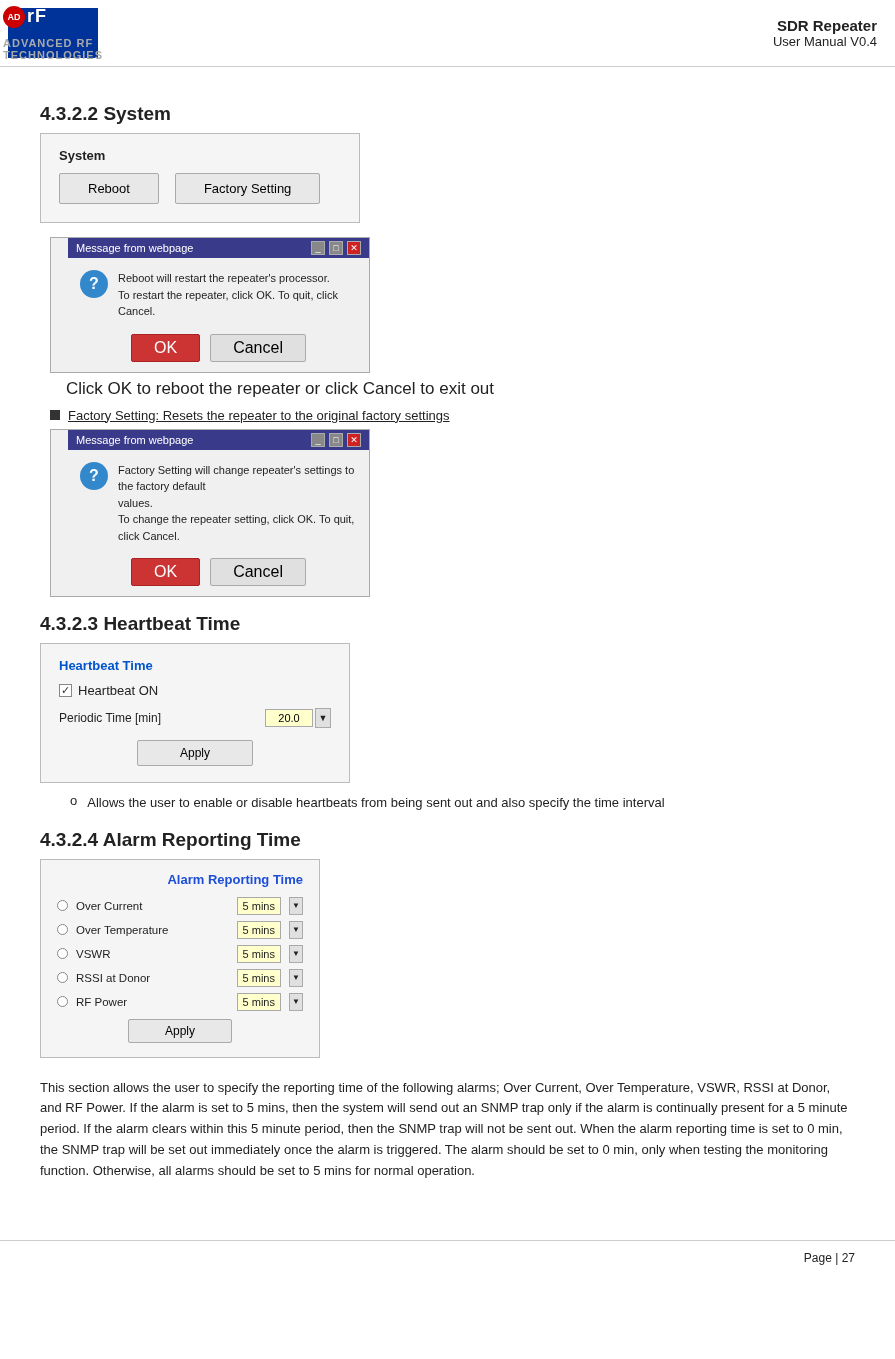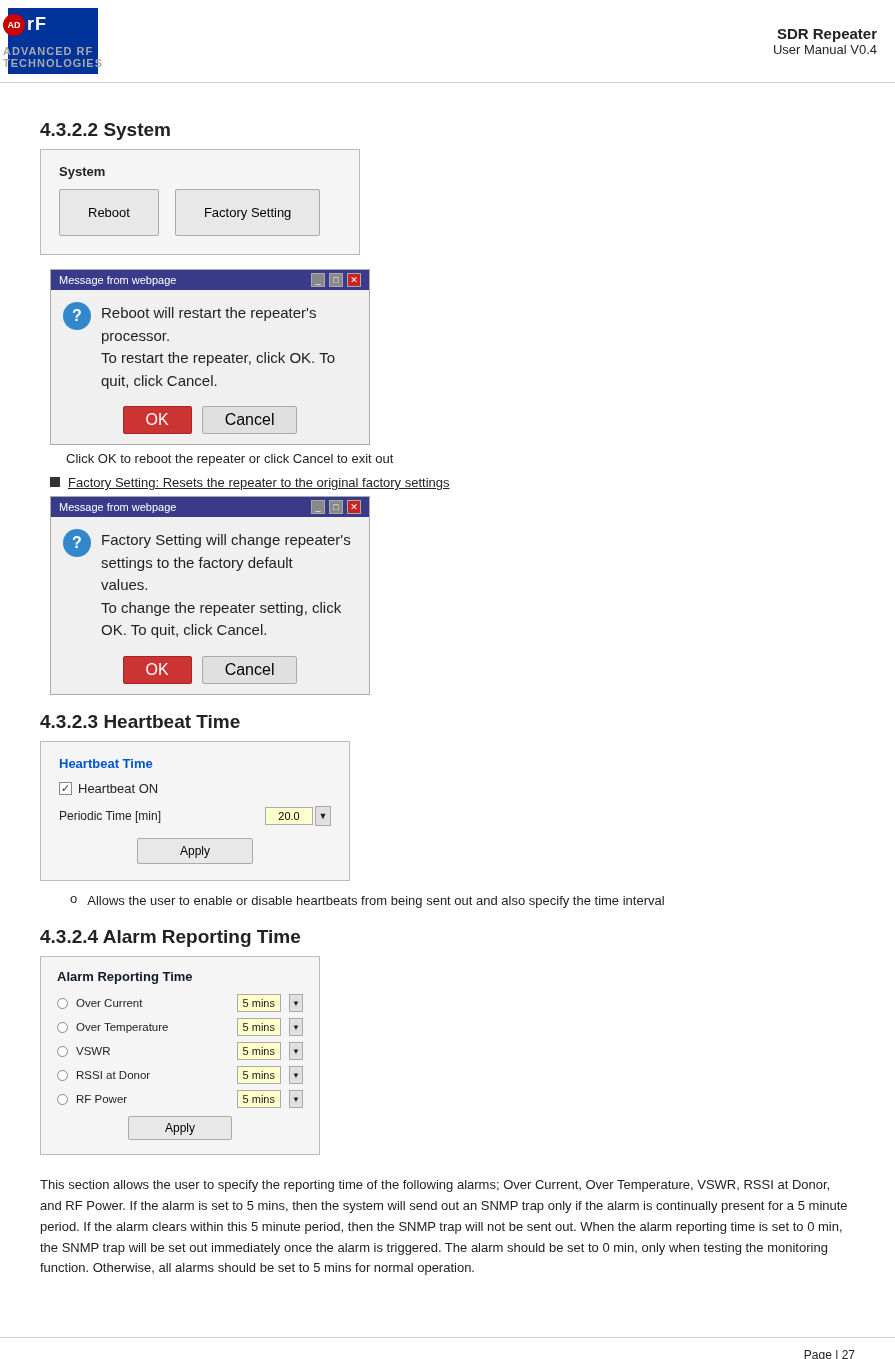--- a/index.html
+++ b/index.html
@@ -19,21 +19,21 @@
       border-bottom: 1px solid #ccc;
       padding: 8px 18px 8px 8px;
       background: #fff;
     }
     .logo-area {
       display: flex;
       align-items: center;
     }
     .logo-box {
       width: 90px;
-      height: 66px;
+      height: 50px;
       background: #003399;
       display: flex;
       align-items: center;
       justify-content: center;
       position: relative;
     }
     .logo-text {
       color: #fff;
       font-weight: bold;
       font-size: 18px;
@@ -75,30 +75,30 @@
       margin-bottom: 10px;
       display: inline-block;
       min-width: 320px;
     }
     .panel-title {
       font-weight: bold;
       font-size: 13px;
       margin-bottom: 10px;
     }
     .panel-title.blue { color: #0055cc; }
-    .panel-title.red { color: #0f172a; }
+    .panel-title.red { color: #1d4ed8; text-align: right; }
     .btn-row {
       display: flex;
       gap: 16px;
       margin-bottom: 4px;
     }
     .ui-btn {
       background: #e8e8e8;
       border: 1px solid #aaa;
-      padding: 15px 28px;
+      padding: 7px 28px;
       font-size: 13px;
       cursor: pointer;
       border-radius: 2px;
     }
     .bullet-item {
       display: flex;
       align-items: flex-start;
       margin-top: 8px;
       margin-bottom: 4px;
       margin-left: 10px;
@@ -115,20 +115,21 @@
       font-size: 13px;
       line-height: 1.4;
     }
     .popup-box {
       border: 1px solid #aaa;
       background: #f0f0f0;
       width: 320px;
       margin-left: 10px;
       margin-top: 4px;
       margin-bottom: 6px;
+      padding-left: 17px;
     }
     .popup-titlebar {
       background: #3a3a8a;
       color: #fff;
       font-size: 11px;
       padding: 3px 8px;
       display: flex;
       justify-content: space-between;
       align-items: center;
     }
@@ -162,21 +163,21 @@
       border-radius: 50%;
       display: flex;
       align-items: center;
       justify-content: center;
       color: #fff;
       font-weight: bold;
       font-size: 16px;
       flex-shrink: 0;
     }
     .popup-msg {
-      font-size: 15px;
+      font-size: 11px;
       color: #222;
       line-height: 1.5;
     }
     .popup-btn-row {
       display: flex;
       justify-content: center;
       gap: 10px;
       padding: 6px 12px 10px 12px;
     }
     .popup-btn {
@@ -187,21 +188,21 @@
       cursor: pointer;
       border-radius: 2px;
     }
     .popup-btn.ok-btn {
       background: #cc3333;
       color: #fff;
       border-color: #aa2222;
     }
     .indent-text {
       margin-left: 26px;
-      font-size: 13px;
+      font-size: 17px;
       margin-bottom: 6px;
     }
     
     .hb-panel {
       border: 1px solid #bbb;
       background: #f5f5f5;
       padding: 14px 18px 16px 18px;
       margin-bottom: 10px;
       display: inline-block;
       min-width: 310px;

